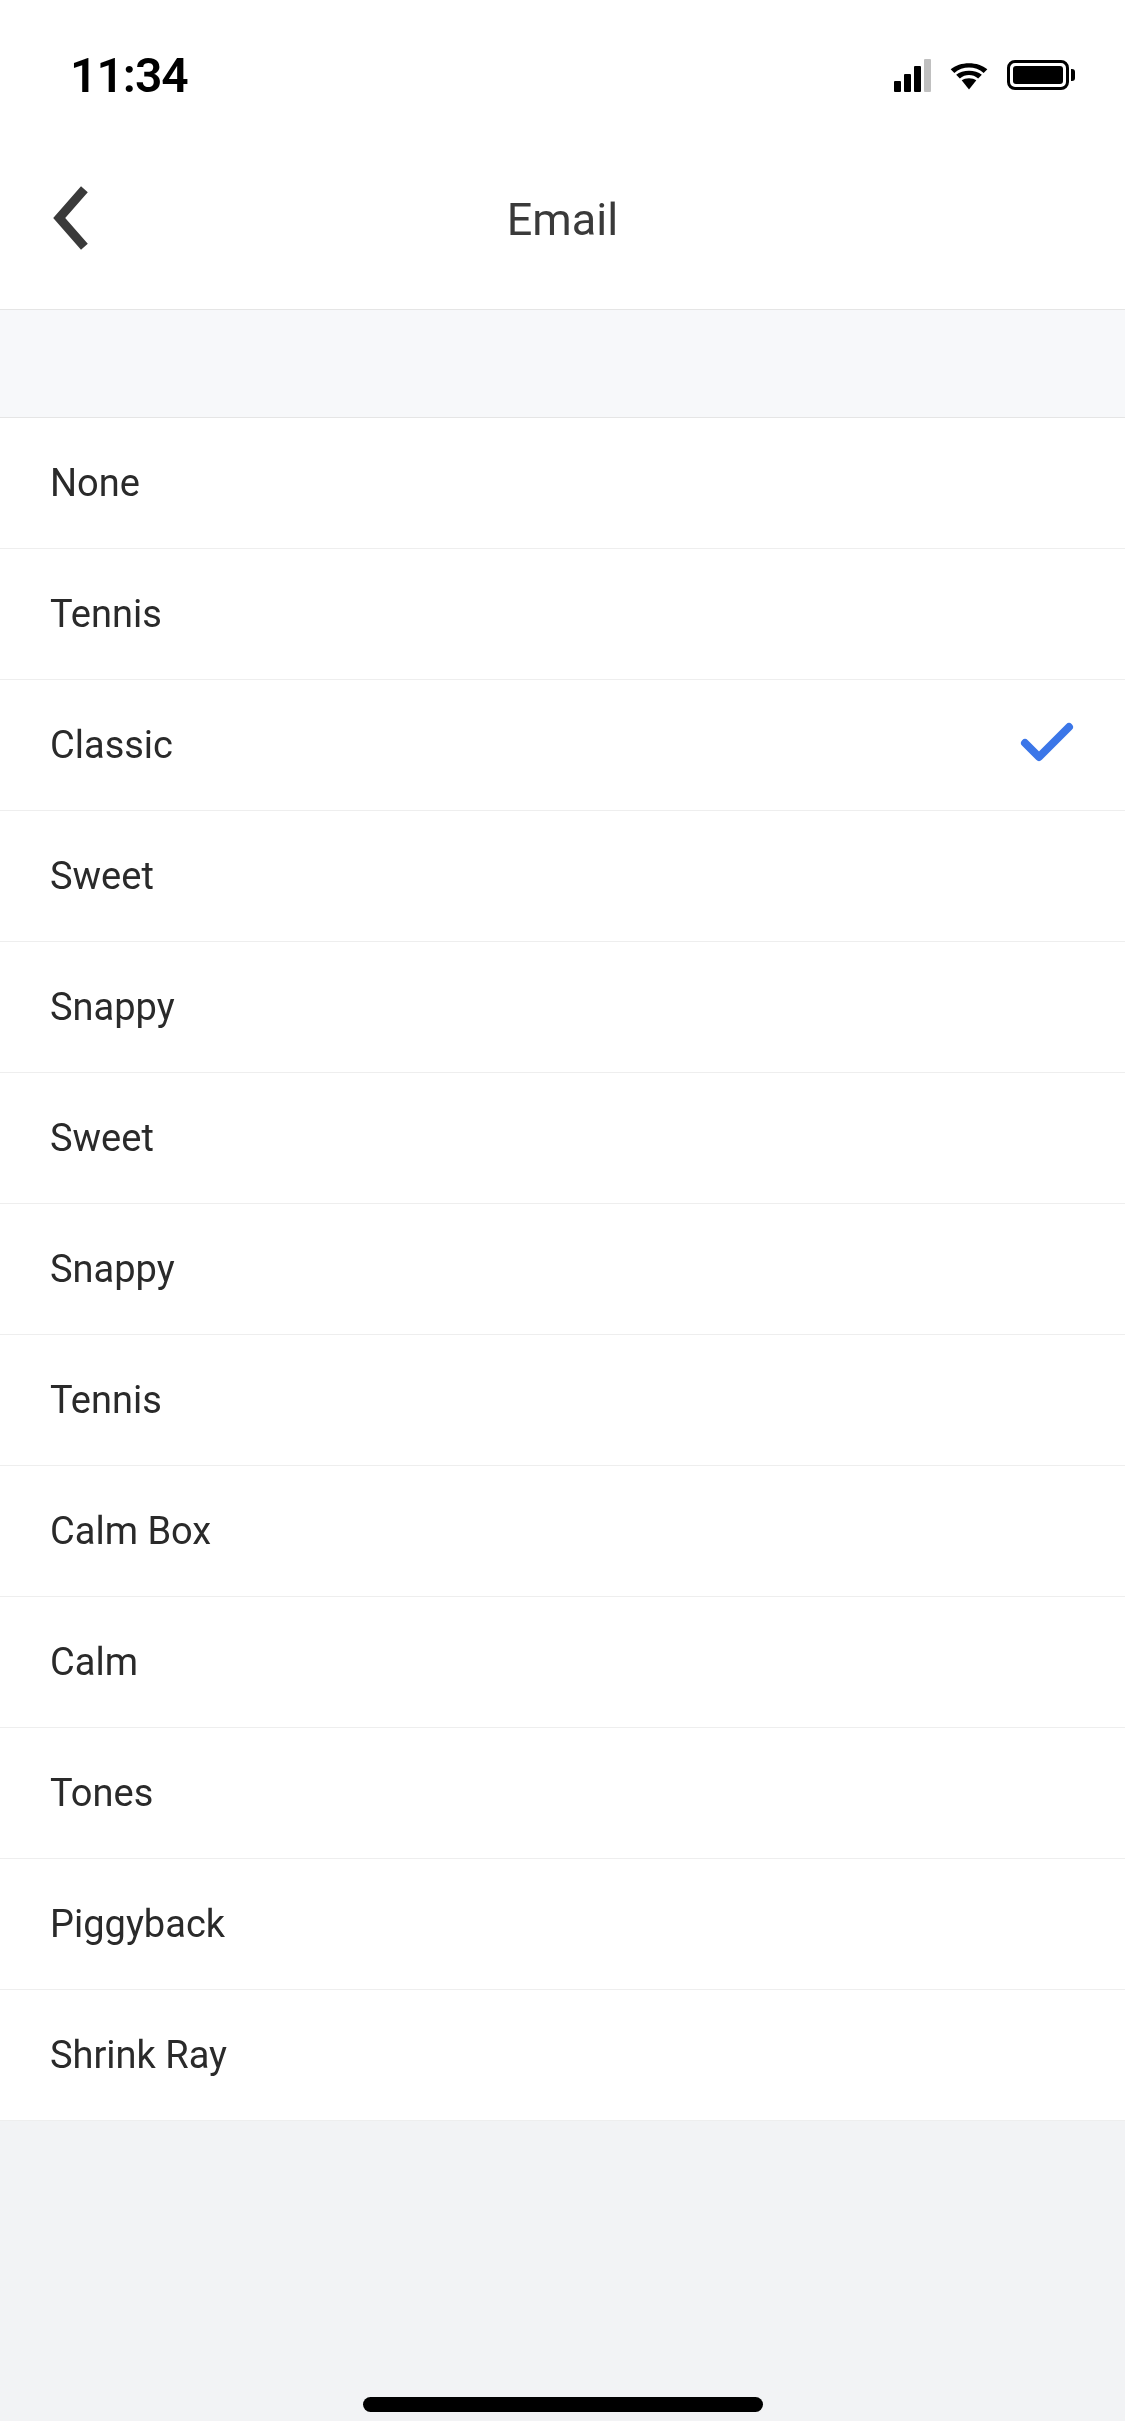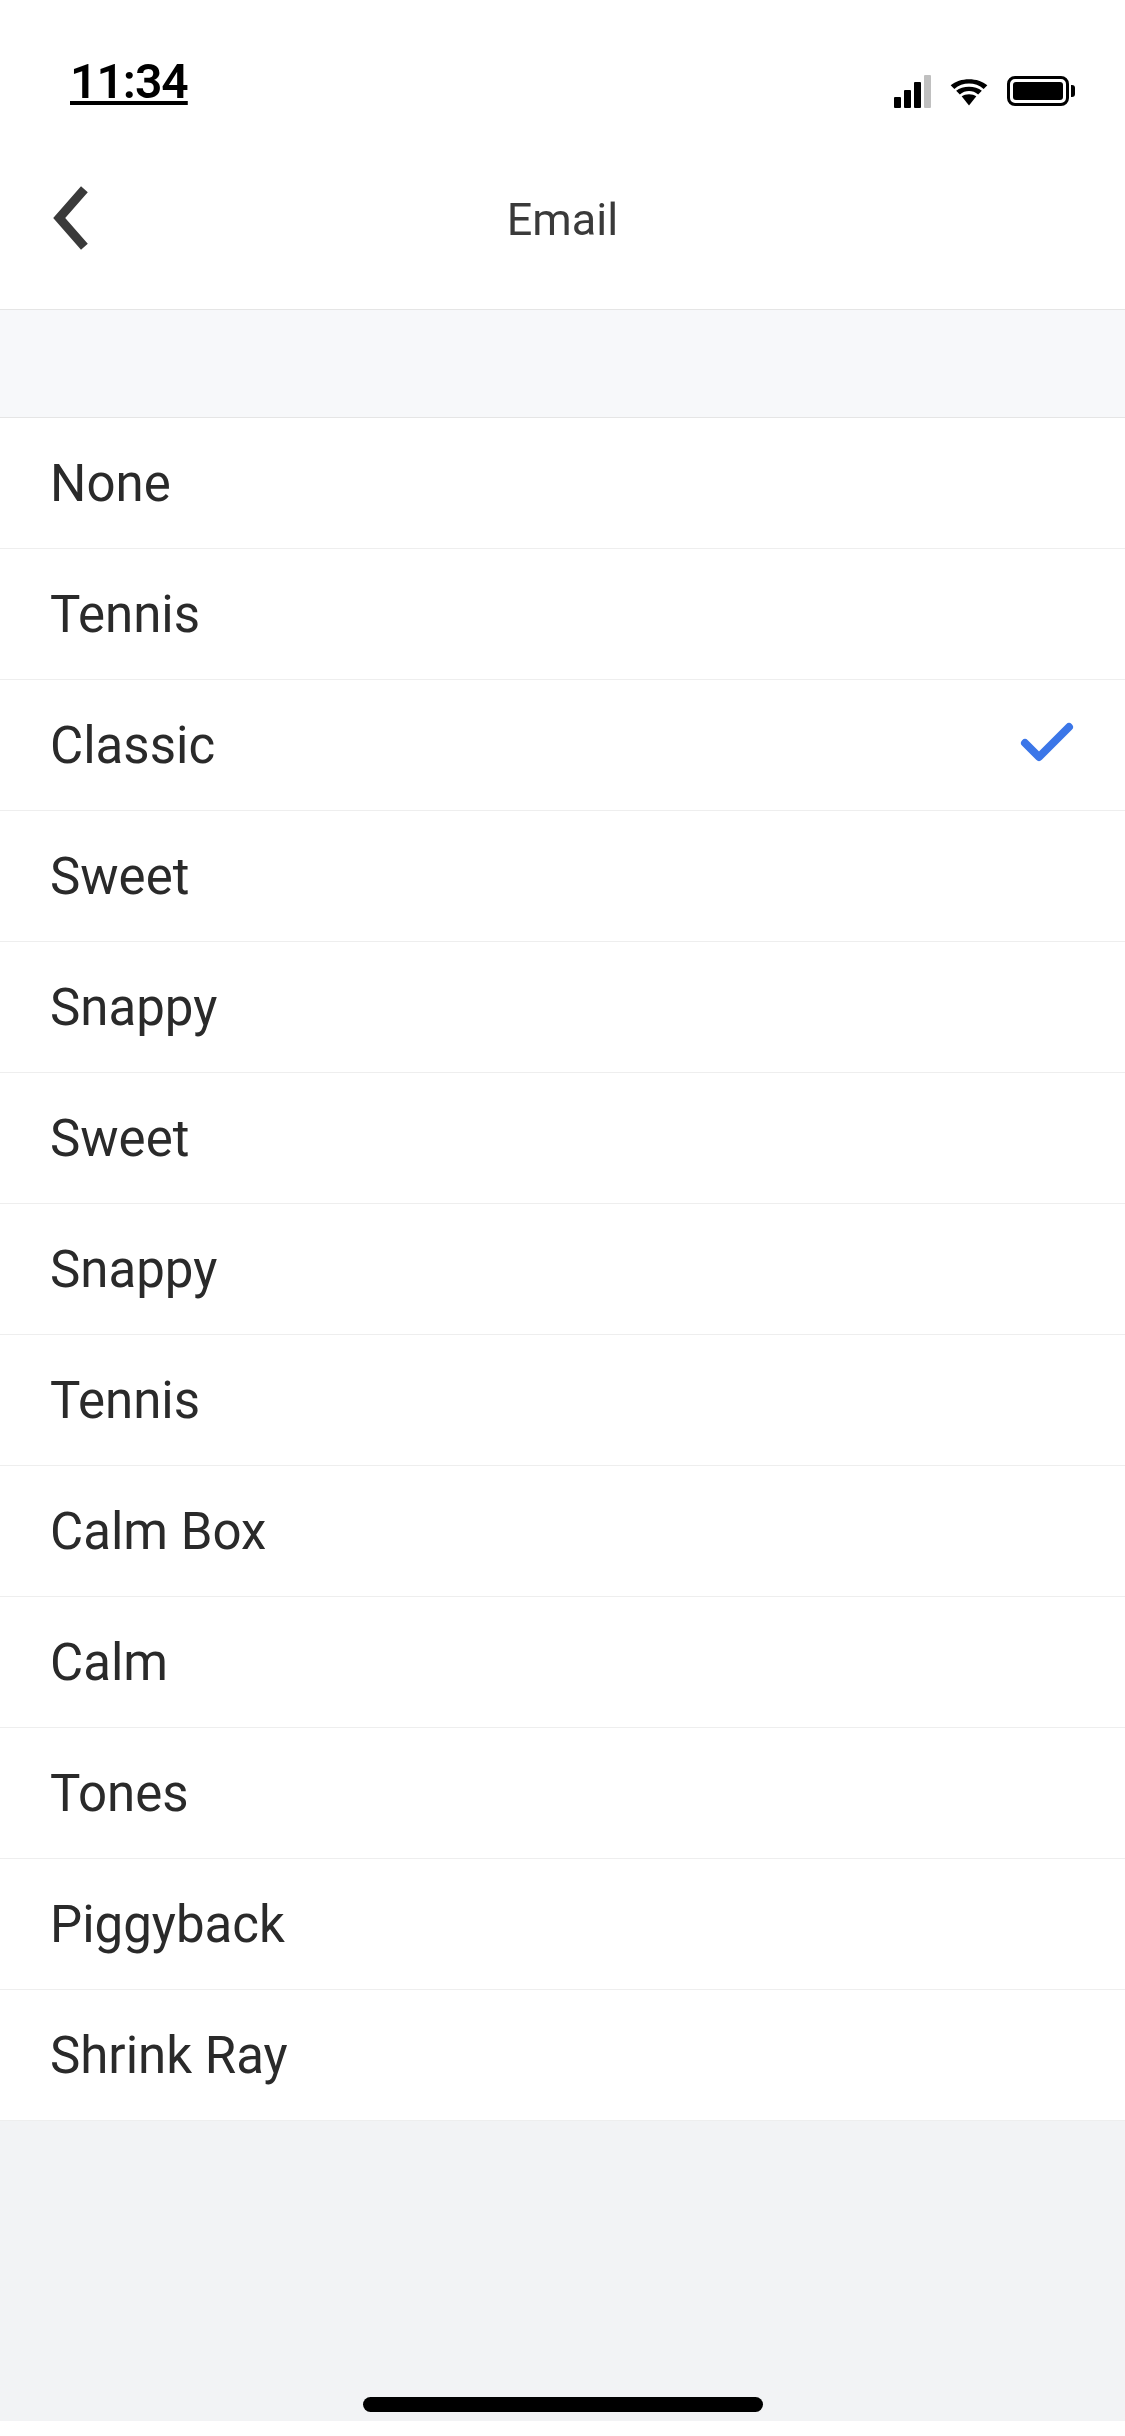--- a/index.html
+++ b/index.html
@@ -12,24 +12,23 @@
       font-family: -apple-system, BlinkMacSystemFont, 'Segoe UI', Roboto, Helvetica, Arial, sans-serif;
       background: #ffffff;
       width: 1125px;
       height: 2436px;
       overflow: hidden;
     }
     
     .status-bar {
       display: flex;
       justify-content: space-between;
-      align-items: flex-end;
+      align-items: center;
       padding: 40px 50px 20px 70px;
       height: 130px;
-      text-decoration: underline;
     }
     
     .status-time {
       font-size: 48px;
       font-weight: 600;
       color: #000;
       letter-spacing: -1px;
     }
     
     .status-icons {
@@ -131,21 +130,21 @@
       display: flex;
       align-items: center;
       justify-content: space-between;
       padding: 0 50px;
       height: 131px;
       border-bottom: 1px solid #eeeeee;
       cursor: pointer;
     }
     
     .list-item-label {
-      font-size: 51px;
+      font-size: 38px;
       font-weight: 400;
       color: #2a2a2a;
     }
     
     .check-icon svg {
       width: 56px;
       height: 44px;
     }
     
     .under-list {

